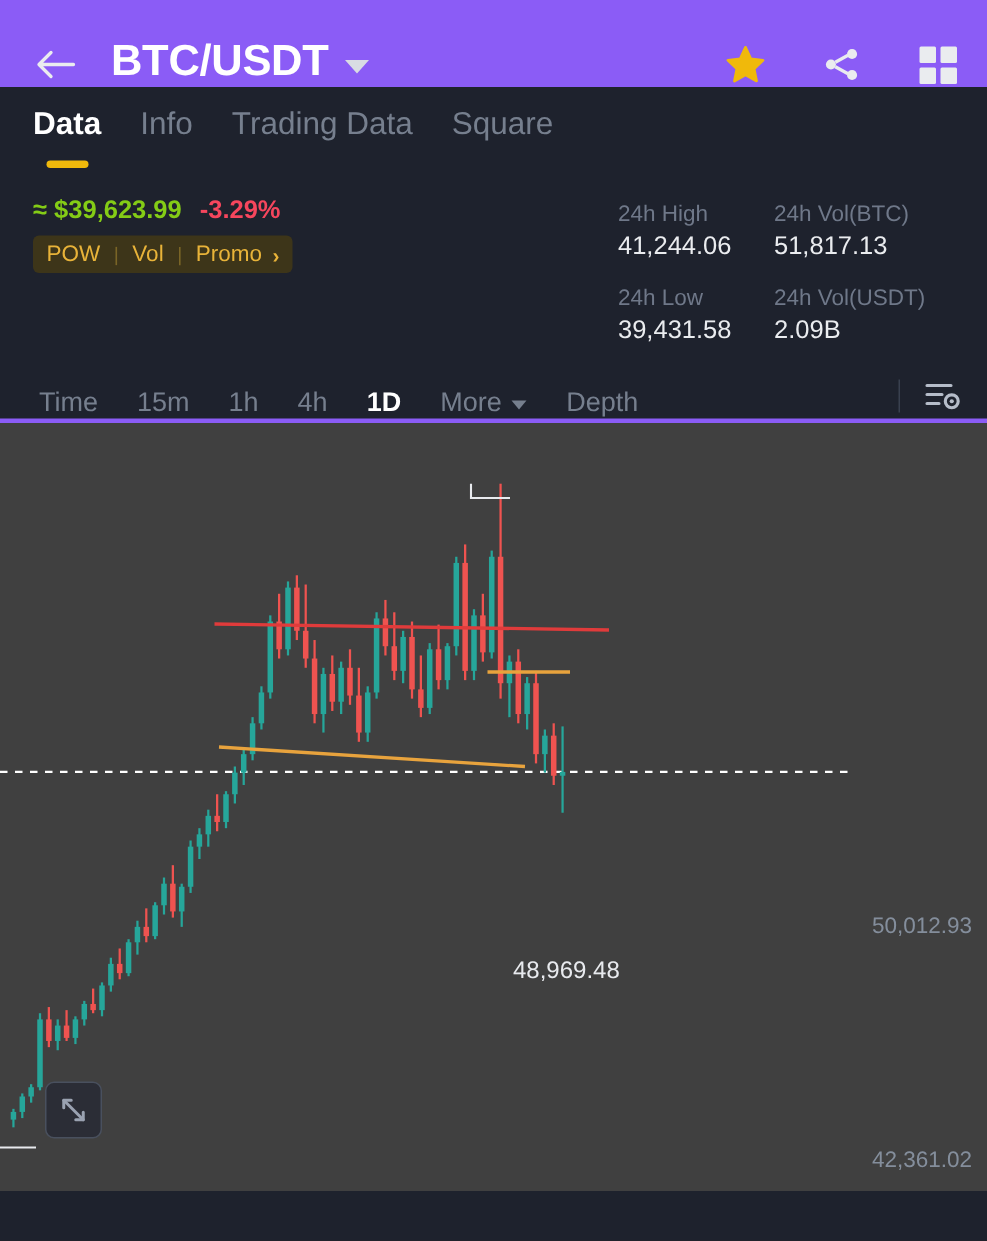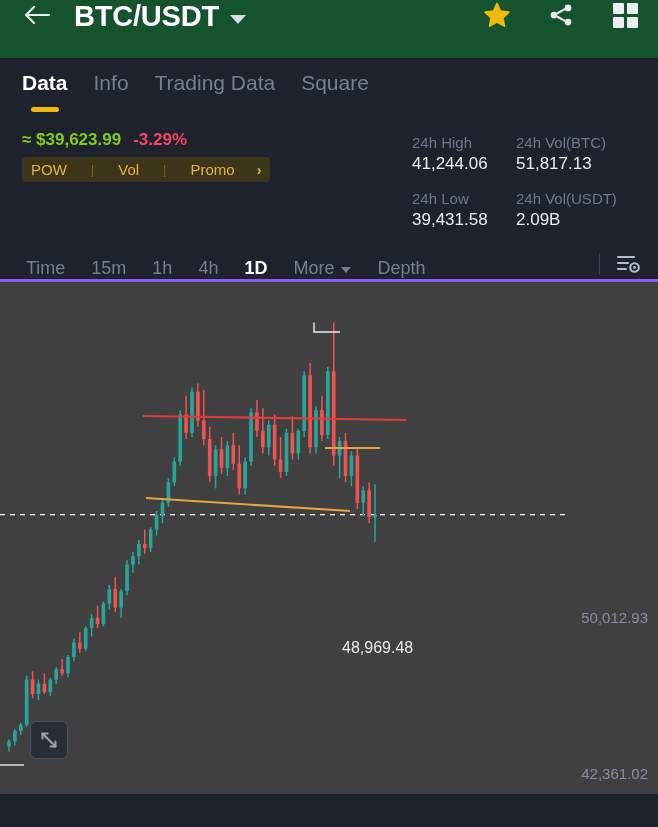--- a/index.html
+++ b/index.html
@@ -13,23 +13,23 @@
     position: relative;
     width: 658px; height: 827px;
     background: #1e222d;
     overflow: hidden;
   }
 
   
   .topbar {
     height: 58px;
     display: flex;
-    align-items: flex-start;
+    align-items: flex-end;
     padding: 0 18px 0 22px;
-    background: #14532d;
+    background: #8b5cf6;
   }
   .back-icon { width: 30px; height: 30px; display: flex; align-items: center; justify-content: center; cursor: pointer; }
   .pair-wrap { display: flex; align-items: center; margin-left: 22px; }
   .pair-title { color: #ffffff; font-size: 29px; font-weight: bold; letter-spacing: -0.2px; }
   .caret-down {
     margin-left: 11px; margin-top: 6px;
     width: 0; height: 0;
     border-left: 8px solid transparent;
     border-right: 8px solid transparent;
     border-top: 9px solid #d9dce3;
@@ -90,21 +90,21 @@
   }
   .approx { color: #84cc16; font-weight: bold; }
   .change { color: #f6465d; font-weight: bold; }
   .tagbar {
     margin-top: 7px;
     display: inline-flex;
     align-items: center;
     background: #3d3519;
     border-radius: 4px;
     padding: 4px 9px;
-    gap: 24px;
+    gap: 9px;
   }
   .tag { color: #e8b339; font-size: 15px; }
   .tag-sep { color: #7a6526; font-size: 13px; }
   .tag-arrow { color: #e8b339; font-size: 14px; font-weight: bold; margin-left: -2px; }
 
   .stats {
     flex: 1;
     display: grid;
     grid-template-columns: 104px 1fr;
     grid-template-rows: auto auto;

